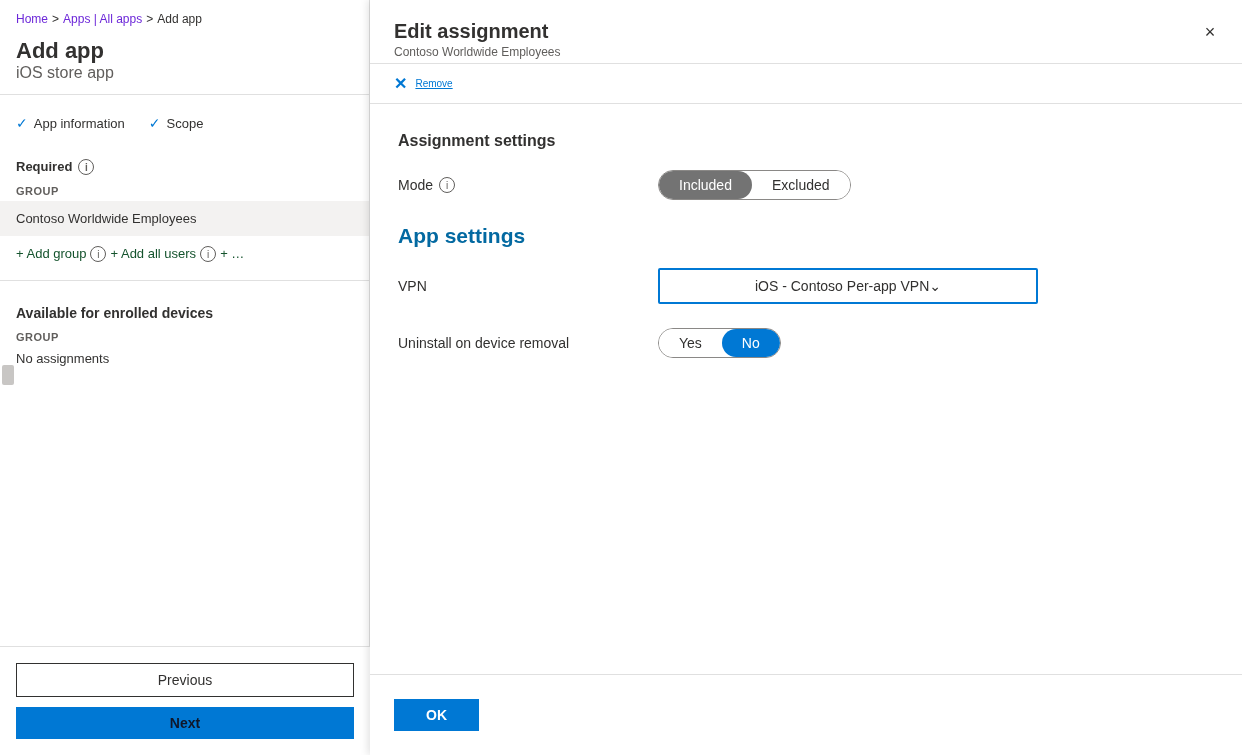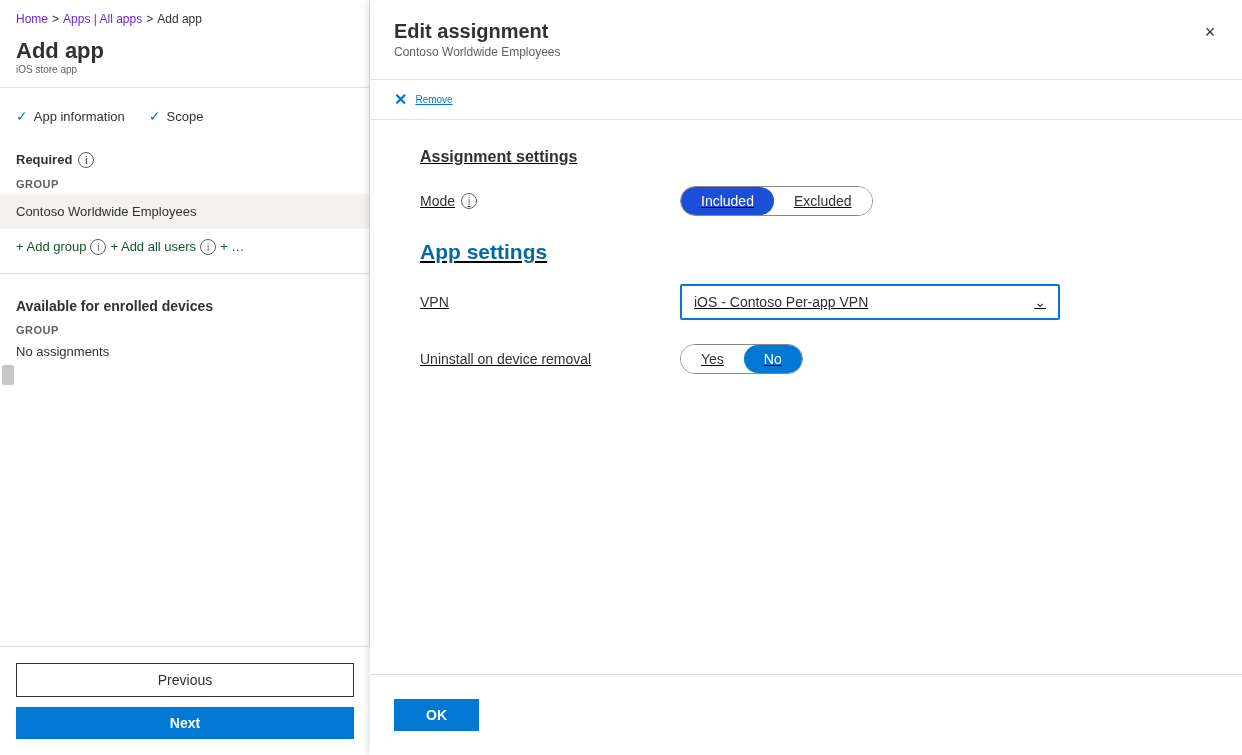--- a/index.html
+++ b/index.html
@@ -39,21 +39,21 @@
 
     .left-title {
       padding: 4px 16px 4px;
     }
     .left-title h1 {
       font-size: 22px;
       font-weight: 600;
       color: #323130;
     }
     .left-title .subtitle {
-      font-size: 10px;
+      font-size: 16px;
       color: #605e5c;
     }
 
     .left-divider {
       height: 1px;
       background: #e0e0e0;
       margin: 8px 0;
     }
 
     .steps-row {
@@ -153,41 +153,41 @@
       background: #fff;
       color: #323130;
       font-size: 14px;
       cursor: pointer;
       font-family: 'Segoe UI', sans-serif;
     }
     .btn-next {
       padding: 8px 24px;
       border: none;
       background: #0078d4;
-      color: #ffffff;
+      color: #0f172a;
       font-size: 14px;
       cursor: pointer;
       font-family: 'Segoe UI', sans-serif;
       font-weight: 600;
     }
 
     
     .right-panel {
       position: absolute;
       top: 0; left: 370px;
       width: 872px;
       height: 755px;
       background: #fff;
       box-shadow: -2px 0 8px rgba(0,0,0,0.12);
       display: flex;
       flex-direction: column;
     }
 
     .modal-header {
-      padding: 20px 24px 20px;
+      padding: 20px 24px 4px;
       border-bottom: 1px solid #e0e0e0;
     }
     .modal-title {
       font-size: 20px;
       font-weight: 600;
       color: #323130;
     }
     .modal-subtitle {
       font-size: 12px;
       color: #605e5c;
@@ -221,23 +221,22 @@
     }
     .remove-label {
       color: #0078d4;
       font-size: 10px;
       cursor: pointer;
       text-decoration: underline;
     }
 
     .modal-body {
       flex: 1;
-      padding: 28px 50px;
+      padding: 28px 28px;
       overflow-y: auto;
-      text-decoration: underline;
     }
 
     .section-title {
       font-size: 16px;
       font-weight: 700;
       color: #323130;
       margin-bottom: 20px;
     }
 
     .field-row {
@@ -265,21 +264,21 @@
     .toggle-btn {
       padding: 6px 20px;
       border: none;
       background: #fff;
       font-size: 14px;
       cursor: pointer;
       font-family: 'Segoe UI', sans-serif;
       color: #323130;
     }
     .toggle-btn.active {
-      background: #1d4ed8;
+      background: #737373;
       color: #fff;
       border-radius: 18px;
     }
     .toggle-btn.active-no {
       background: #0078d4;
       color: #fff;
       border-radius: 18px;
     }
 
     .app-settings-title {
@@ -291,21 +290,21 @@
     }
 
     
     .vpn-dropdown {
       display: flex;
       align-items: center;
       border: 2px solid #0078d4;
       border-radius: 2px;
       padding: 8px 12px;
       min-width: 380px;
-      justify-content: space-between;
+      justify-content: center;
       cursor: pointer;
       background: #fff;
     }
     .vpn-dropdown-text {
       font-size: 14px;
       color: #323130;
     }
     .vpn-chevron {
       font-size: 14px;
       color: #323130;

